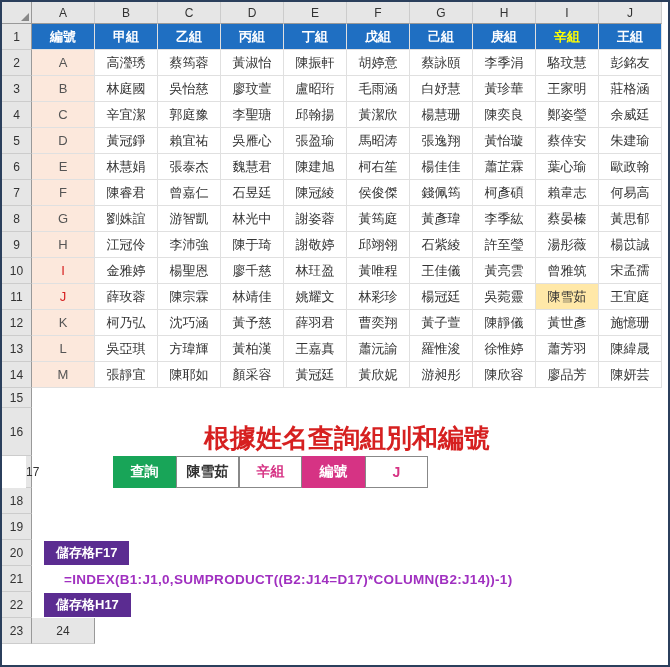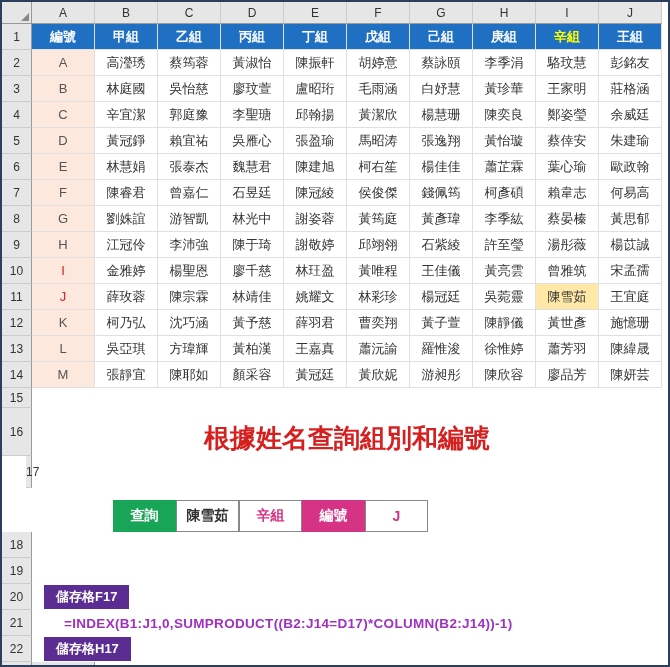--- a/index.html
+++ b/index.html
@@ -95,21 +95,20 @@
 .empty-row {
   grid-column: span 10;
   height: 26px;
 }
 .lookup-row {
   grid-column: span 10;
   height: 32px;
   display: flex;
   align-items: stretch;
   padding-left: 81px;
-  margin-top: 44px;
 }
 .lk {
   width: 63px;
   display: flex;
   align-items: center;
   justify-content: center;
   font-weight: bold;
   border: 1px solid #888;
   font-size: 14px;
 }

